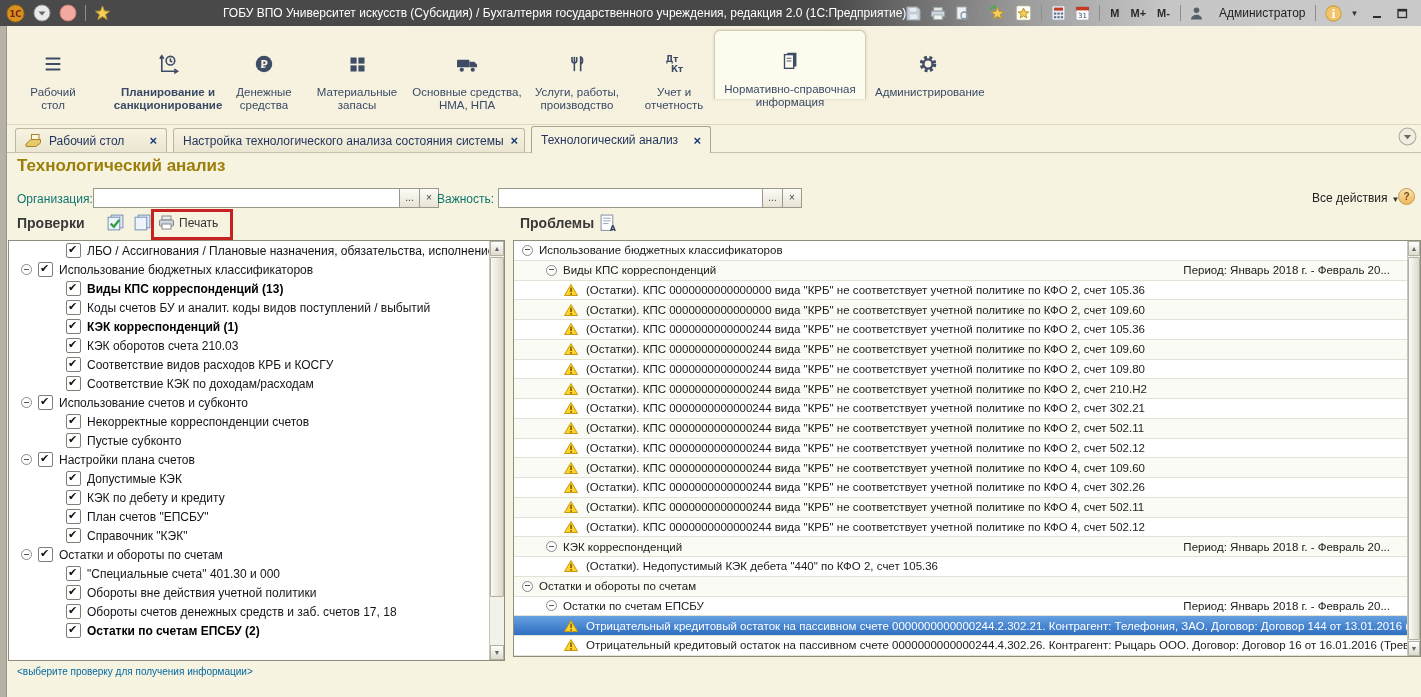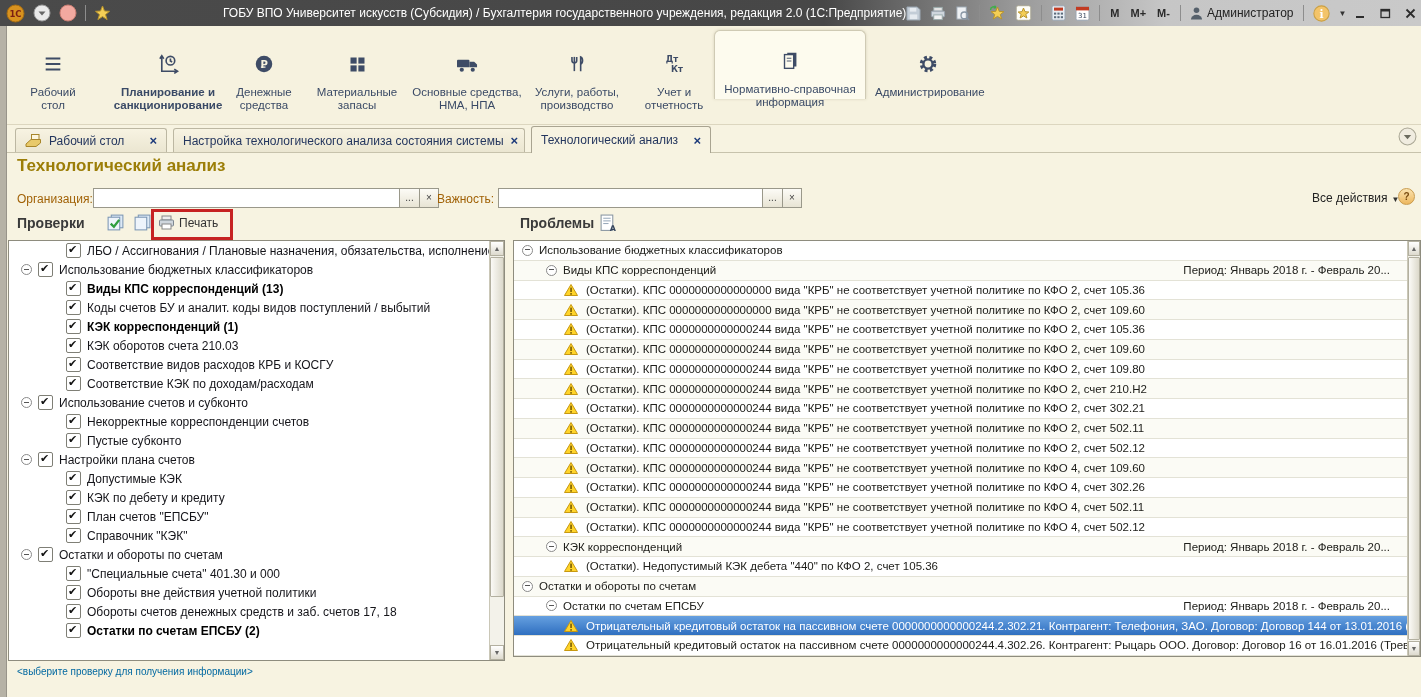--- a/index.html
+++ b/index.html
@@ -11,23 +11,23 @@
   
   .titlebar{
     position:absolute;left:0;top:0;width:1421px;height:26px;
     background:linear-gradient(90deg,#4a4a4a 0%,#474747 58%,#9c9c9c 72%,#c6c6c6 82%,#c9c9c9 100%);
     display:flex;align-items:center;
   }
   .tb-left{display:flex;align-items:center;gap:8px;padding-left:6px}
   .tb-title{font-size:12px;color:#fff;white-space:nowrap;margin-left:112px}
   .tb-right{margin-left:auto;display:flex;align-items:center;gap:9px;padding-right:4px}
   .tb-sep{width:1px;height:16px;background:#8d8d8d}
-  .icon{display:inline-flex;align-items:center;justify-content:flex-start;line-height:0}
+  .icon{display:inline-flex;align-items:center;justify-content:flex-end;line-height:0}
   .membtn{font-size:11px;color:#2a2a2a;font-weight:bold;padding:0 1px;cursor:pointer}
-  .tb-user{display:flex;align-items:center;gap:4px;font-size:12px;color:#222;cursor:pointer}
+  .tb-user{display:flex;align-items:center;gap:16px;font-size:12px;color:#222;cursor:pointer}
   .winbtn{font-size:12px;color:#2a2a2a;font-weight:bold;width:16px;text-align:center;cursor:pointer}
   .chev{font-size:8px;color:#333}
   
   .ribbon{
     position:absolute;left:0;top:26px;width:1421px;height:99px;
     background:#f6f2df;border-bottom:1px solid #dcd6bf;box-sizing:border-box;
   }
   .rsec{
     position:absolute;top:8px;height:88px;text-align:center;cursor:pointer;
     color:#3a4a66;font-size:11.5px;line-height:13px;
@@ -45,21 +45,21 @@
     background:linear-gradient(#f7f3e2,#ebe6d1);border:1px solid #bcb7a2;border-bottom:none;
     border-radius:3px 3px 0 0;display:flex;align-items:center;gap:7px;
     font-size:12px;color:#24365e;padding:0 9px;cursor:pointer;white-space:nowrap;overflow:hidden;
   }
   .tab.active{top:1px;height:27px;background:#f7f3e1;z-index:2;border-color:#a9a491}
   .tab .x{color:#1c3a7a;font-weight:bold;font-size:13px;margin-left:auto;cursor:pointer}
   .tablist-btn{position:absolute;right:4px;top:2px;cursor:pointer}
   
   .leftstrip{position:absolute;left:0;top:26px;width:7px;height:671px;background:#b6b2a6;border-right:1px solid #98948a;box-sizing:border-box}
   .page-title{position:absolute;left:17px;top:156px;font-size:17px;font-weight:bold;color:#9c7e08}
-  .flabel{position:absolute;top:192px;font-size:12px;color:#a16207;white-space:nowrap}
+  .flabel{position:absolute;top:192px;font-size:12px;color:#0f766e;white-space:nowrap}
   .inp{position:absolute;top:188px;height:20px;background:#fff;border:1px solid #9a988a;box-sizing:border-box;font-size:12px;padding:0 3px;font-family:inherit}
   .btn3{
     position:absolute;top:188px;width:21px;height:20px;box-sizing:border-box;cursor:pointer;
     border:1px solid #9a988a;background:linear-gradient(#fcfbf6,#e8e4d4);
     font-size:10px;color:#444;text-align:center;line-height:17px;
   }
   .allactions{position:absolute;left:1312px;top:191px;font-size:12px;color:#222;cursor:pointer;white-space:nowrap}
   .allactions .chev{margin-left:4px}
   .helpbtn{
     position:absolute;left:1398px;top:188px;width:17px;height:17px;border-radius:50%;cursor:pointer;

